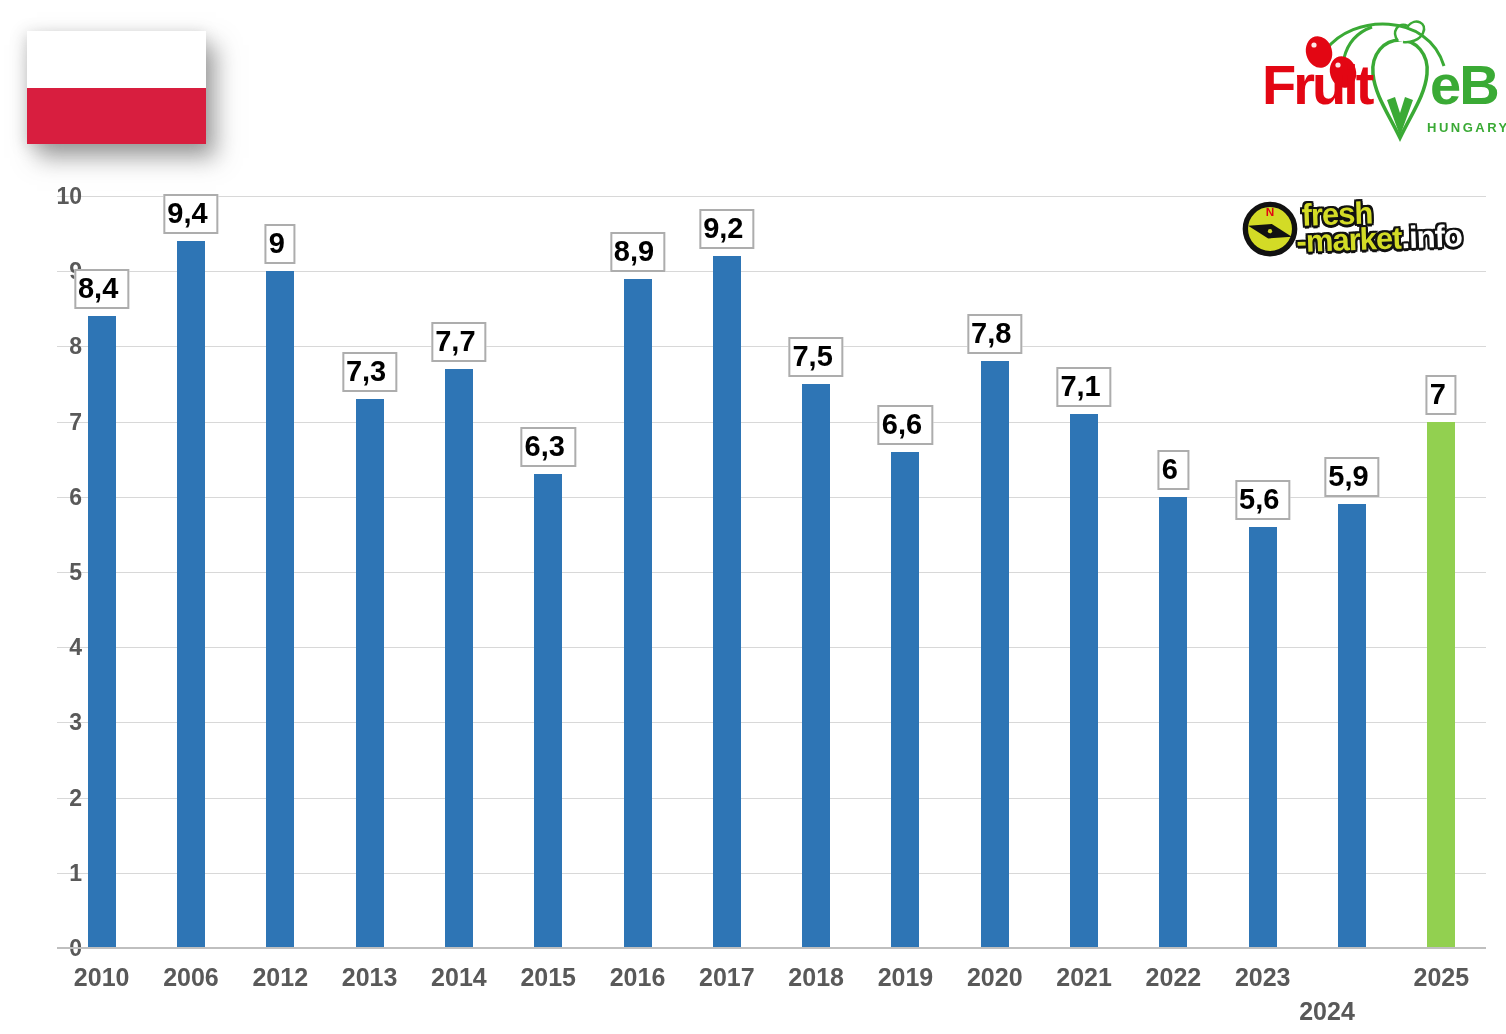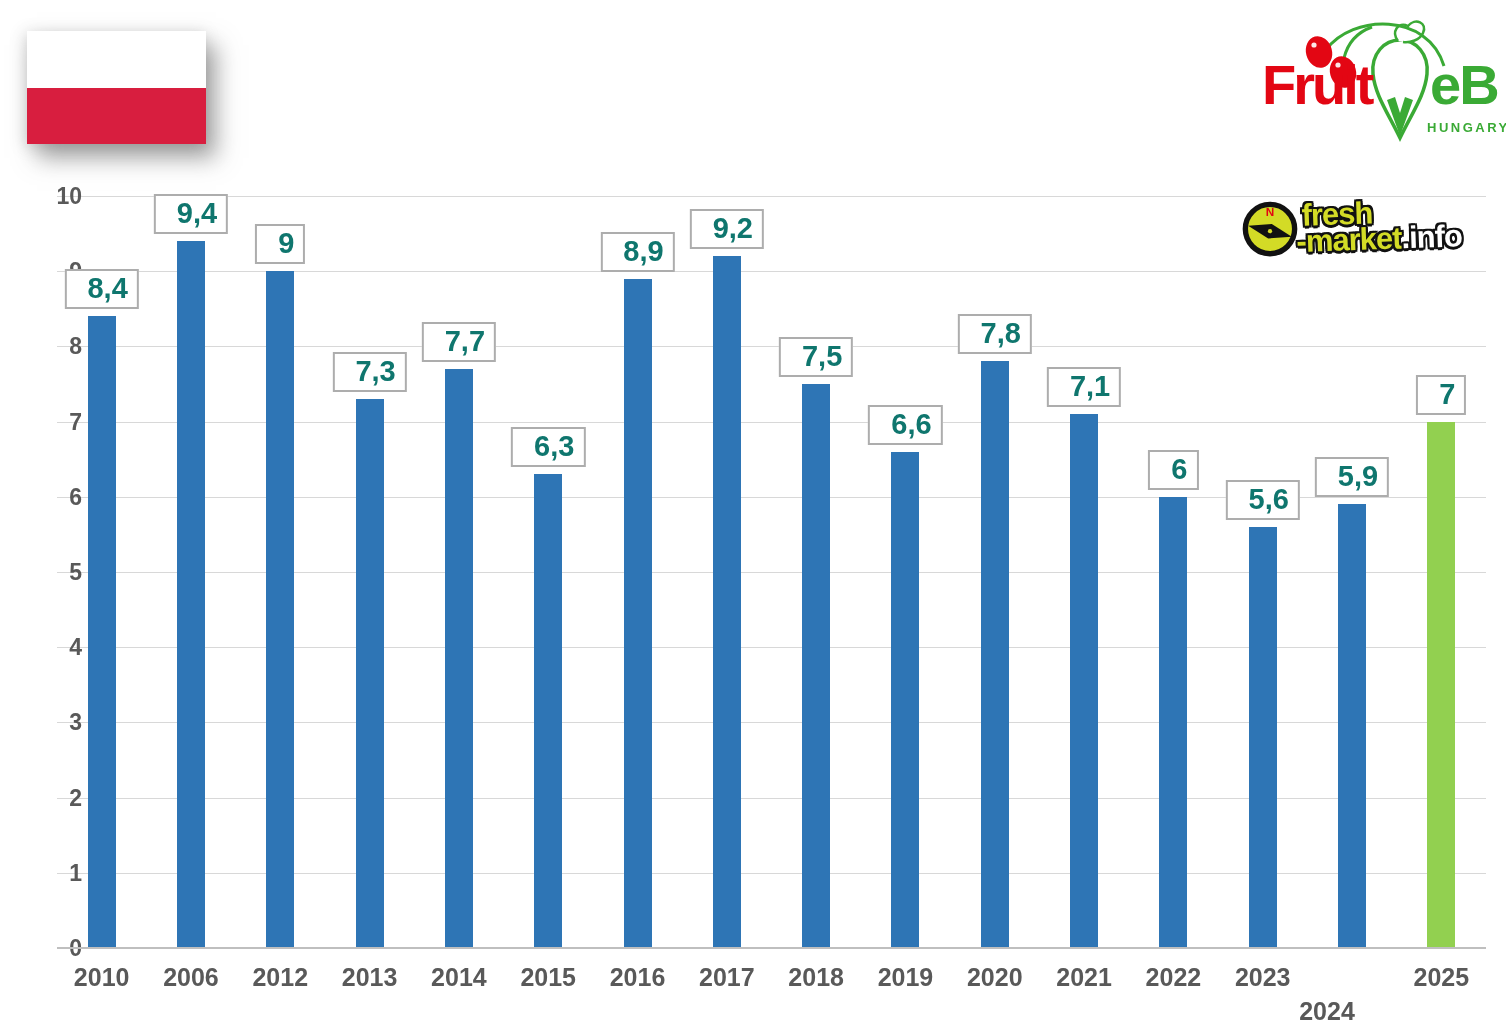--- a/index.html
+++ b/index.html
@@ -35,22 +35,22 @@
   .fm-white{color:#ffffff;}
   .fm-line2{margin-left:-6px;}
   
   #plot{position:absolute;left:0;top:0;width:1506px;height:1034px;}
   .gridline{position:absolute;height:1px;background:#D8D8D8;z-index:0;}
   .axisline{position:absolute;height:2px;background:#BFBFBF;z-index:3;}
   .ylab{position:absolute;left:0;width:38px;text-align:right;font-weight:bold;
         font-size:23px;color:#595959;z-index:1;margin-left:44px;}
   .bar{position:absolute;width:28px;z-index:2;}
   .vlabel{position:absolute;transform:translate(-50%,-100%);background:#ffffff;
-          border:2px solid #ADADAD;padding:1px 9px 2px 21px;font-weight:bold;font-size:29px;
-          color:#0f766e;z-index:4;white-space:nowrap;}
+          border:2px solid #ADADAD;padding:1px 9px 2px 2px;font-weight:bold;font-size:29px;
+          color:#000000;z-index:4;white-space:nowrap;}
   .xlab{position:absolute;transform:translateX(-50%);top:963px;font-weight:bold;
         font-size:25px;color:#595959;z-index:1;white-space:nowrap;}
 </style>
 </head>
 <body>
 
 <div class="canvas">
 
   <div class="flag">
     <div class="flag-top"></div>

